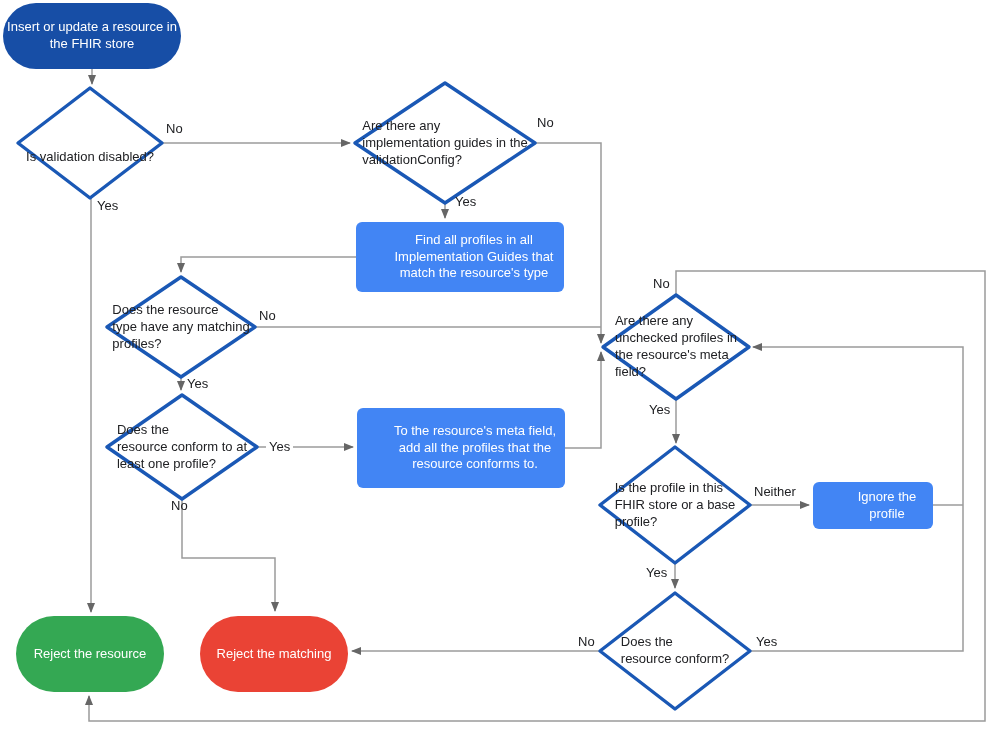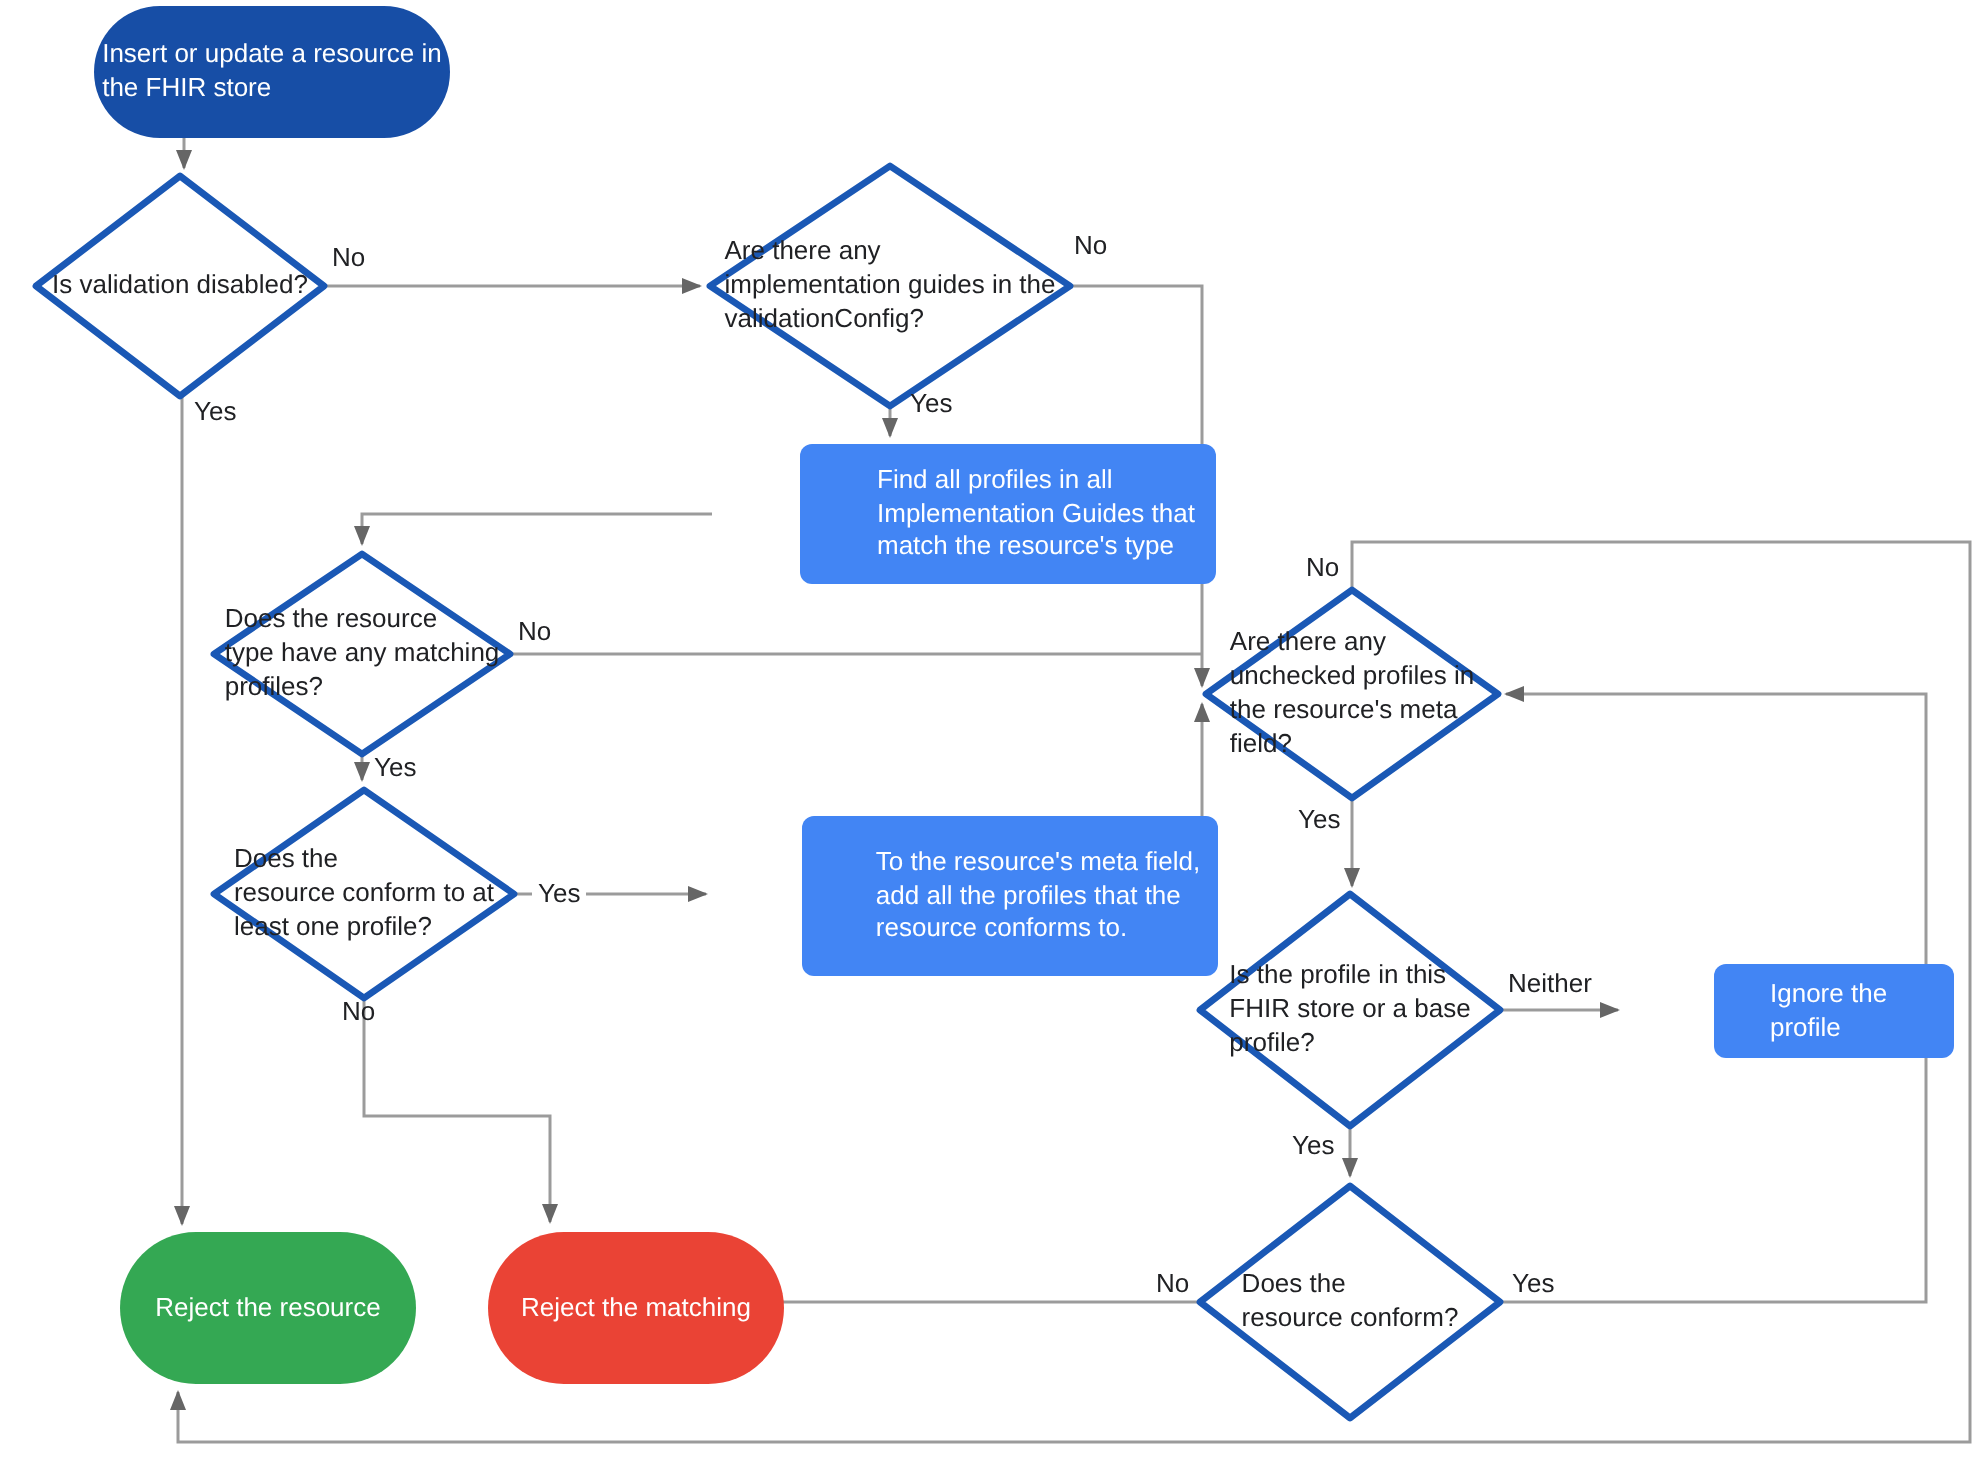--- a/index.html
+++ b/index.html
@@ -11,23 +11,22 @@
   .edge { fill:none; stroke:var(--line); stroke-width:1.5px; }
   .arrowhead { fill:var(--arrow); }
   .diamond { fill:#ffffff; stroke:var(--decision_stroke); stroke-width:3.4px; stroke-linejoin:round; }
   .node-text {
     position:absolute; transform:translate(-50%,-50%);
     width:max-content; white-space:pre-line;
     font-size:13px; line-height:1.3; color:var(--text_dark);
   }
   .stadium, .process {
     position:absolute; display:flex; align-items:center; justify-content:center;
-    color:var(--text_light); font-size:13px; line-height:1.3; 
+    color:var(--text_light); font-size:13px; line-height:1.3; text-align:center;
     white-space:pre-line;
-    margin-left:44px;
   }
   .stadium { border-radius:999px; }
   .process { border-radius:6px;padding-left:28px; }
   .edge-label {
     position:absolute; font-size:13px; color:var(--text_dark); white-space:nowrap;
   }
   .on-line { background:#ffffff; padding:0 3px; }
 </style>
 </head>
 <body>
@@ -113,21 +112,21 @@
   </div>
 
   <div class="stadium" style="left:16px; top:616px; width:148px; height:76px; background:var(--accept_fill);">
     <div>Reject the resource</div>
   </div>
 
   <div class="stadium" style="left:200px; top:616px; width:148px; height:76px; background:var(--reject_fill);">
     <div>Reject the matching</div>
   </div>
 
-  <div class="node-text" style="left:90px; top:143px;">Is validation disabled?</div>
+  <div class="node-text" style="left:90px; top:157px;">Is validation disabled?</div>
   <div class="node-text" style="left:445px; top:143px;">Are there any
 implementation guides in the
 validationConfig?</div>
   <div class="node-text" style="left:181px; top:327px;">Does the resource
 type have any matching
 profiles?</div>
   <div class="node-text" style="left:182px; top:447px;">Does the
 resource conform to at
 least one profile?</div>
   <div class="node-text" style="left:676px; top:347px;">Are there any

